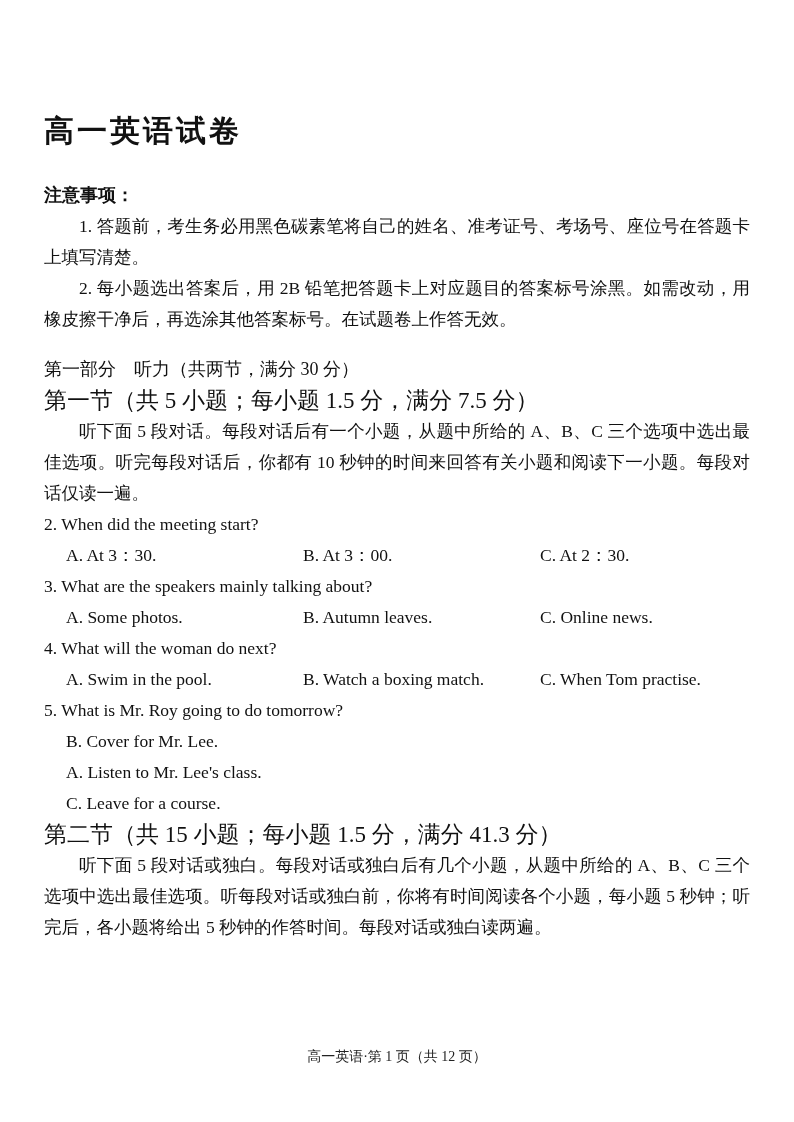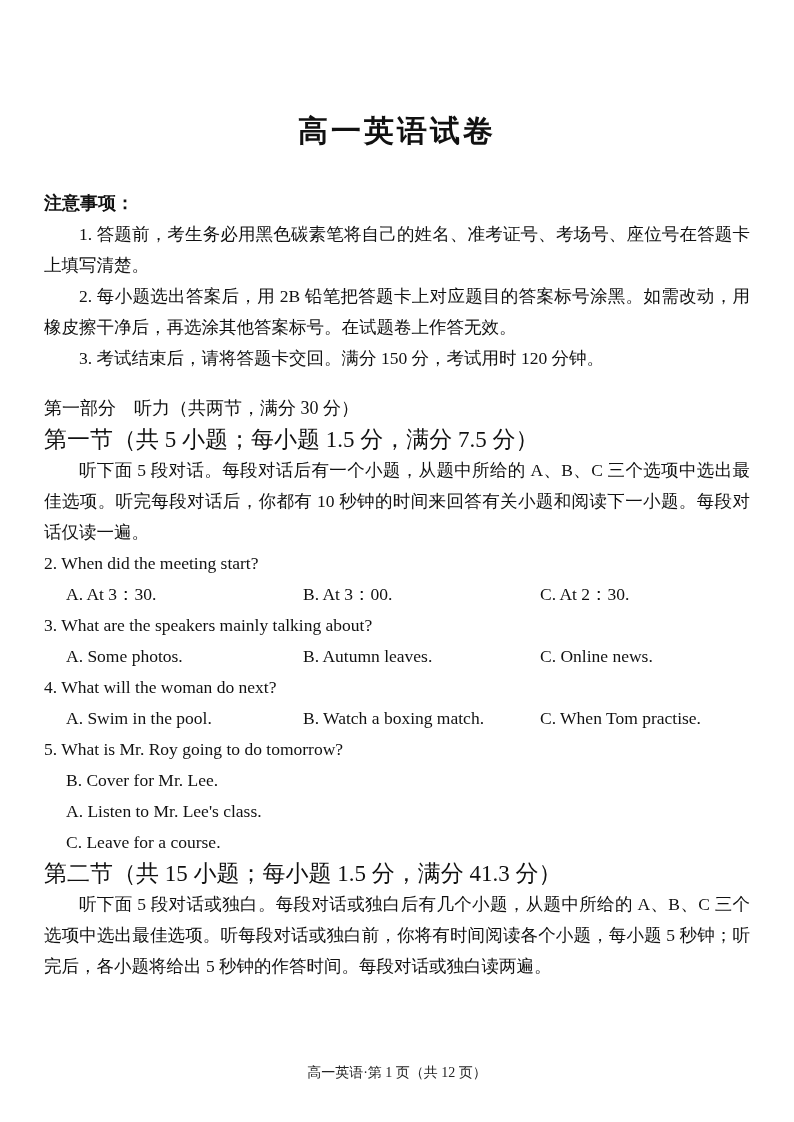--- a/index.html
+++ b/index.html
@@ -12,26 +12,26 @@
   }
   .page {
     position: relative;
     width: 794px;
     height: 1122px;
     padding: 110px 44px 0 44px;
     background: #ffffff;
     overflow: hidden;
   }
   .title {
-    text-align: center;
+    text-align: left;
     font-size: 30px;
     font-weight: 700;
     letter-spacing: 3px;
     line-height: 42px;
-    margin-bottom: 36px;
+    margin-bottom: 28px;
   }
   .notice-heading {
     font-size: 18px;
     font-weight: 700;
     line-height: 31px;
     margin-top: 16px;
   }
   .para {
     font-size: 17.5px;
     line-height: 31px;
@@ -62,39 +62,38 @@
   .opts-stack .opt {
     display: block;
     padding-left: 22px;
     font-size: 17.5px;
     line-height: 31px;
   }
   .footer {
     position: absolute;
     left: 0;
     right: 0;
-    bottom: 40px;
+    bottom: 56px;
     text-align: center;
     font-size: 14px;
     color: #222222;
     margin-top: 28px;
   }
 </style>
 </head>
 <body>
 
 <div class="page">
 
   <h1 class="title">高一英语试卷</h1>
 
   <div>
     <div class="notice-heading">注意事项：</div>
     <p class="para">1. 答题前，考生务必用黑色碳素笔将自己的姓名、准考证号、考场号、座位号在答题卡上填写清楚。</p>
     <p class="para">2. 每小题选出答案后，用 2B 铅笔把答题卡上对应题目的答案标号涂黑。如需改动，用橡皮擦干净后，再选涂其他答案标号。在试题卷上作答无效。</p>
-    <p class="para">3. 考试结束后，请将答题卡交回。满分 150 分，考试用时 120 分钟。</p>
   </div>
 
   <div>
     <div class="part-heading">第一部分　听力（共两节，满分 30 分）</div>
 
     <div class="section-heading">第一节（共 5 小题；每小题 1.5 分，满分 7.5 分）</div>
     <p class="para">听下面 5 段对话。每段对话后有一个小题，从题中所给的 A、B、C 三个选项中选出最佳选项。听完每段对话后，你都有 10 秒钟的时间来回答有关小题和阅读下一小题。每段对话仅读一遍。</p>
 
     <div>
 

